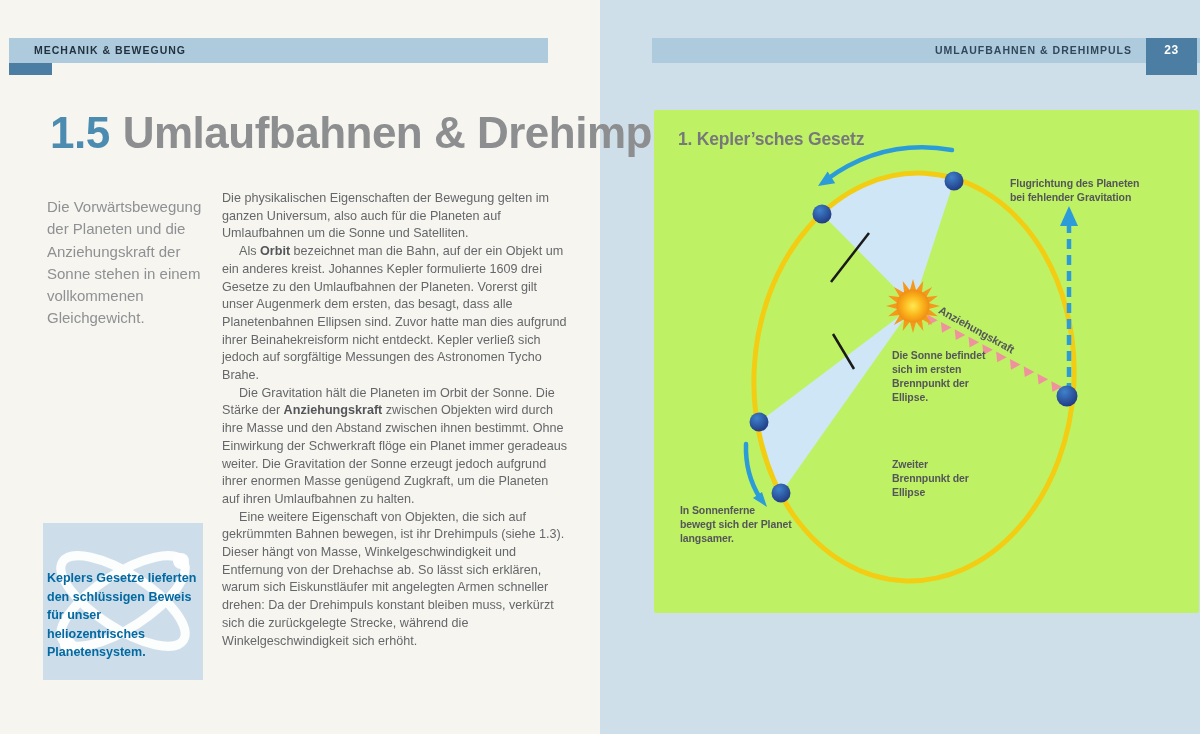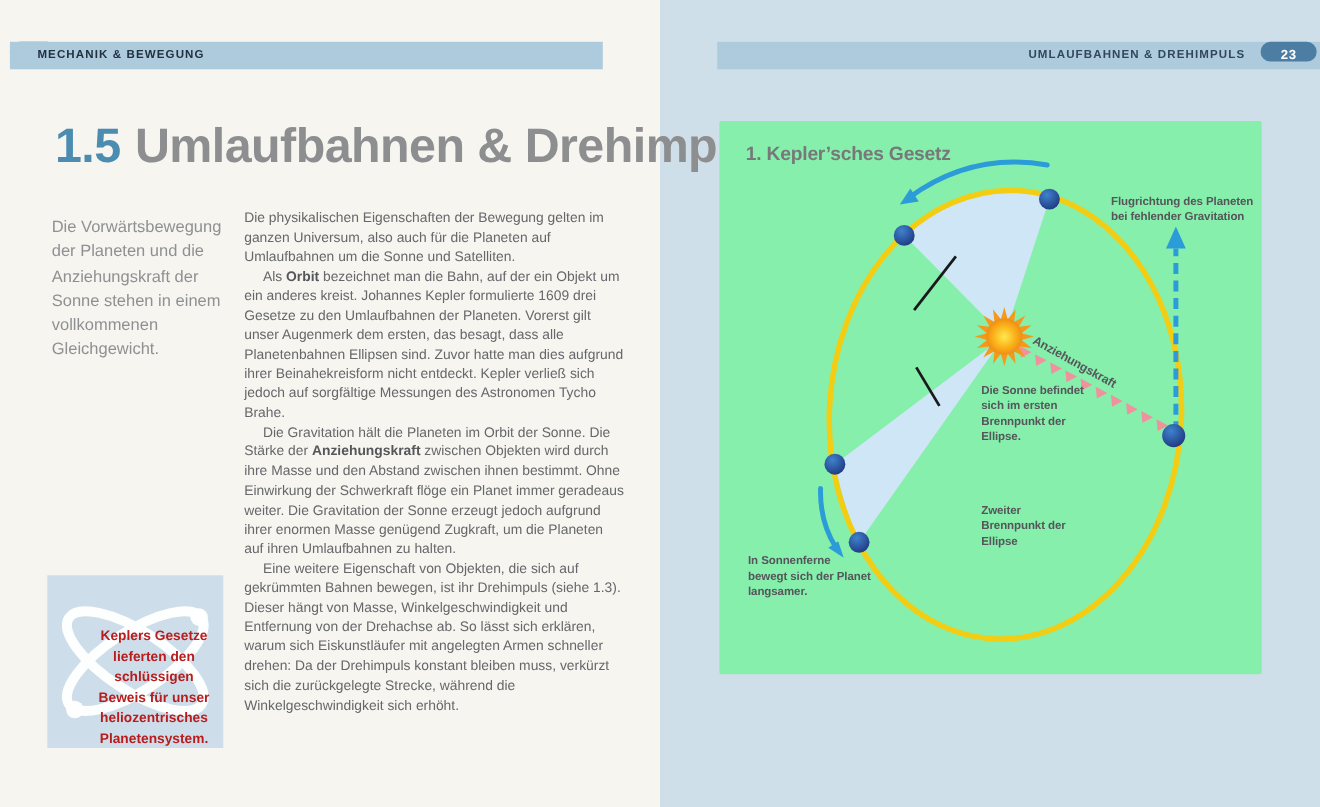--- a/index.html
+++ b/index.html
@@ -4,47 +4,47 @@
 <style>
   * { margin:0; padding:0; box-sizing:border-box; }
   html,body { width:1200px; height:734px; font-family:"Liberation Sans", sans-serif; }
   .spread { position:relative; width:1200px; height:734px; overflow:hidden; background:#f6f5f0; }
   .page-right-bg { position:absolute; left:600px; top:0; width:600px; height:734px; background:#cfdfe9; }
 
   
   .hdr-bar { position:absolute; top:38px; height:25px; background:#aecbde;padding-left:15px; }
   .hdr-bar.left { left:9px; width:539px; }
   .hdr-bar.right { left:652px; width:548px; }
-  .pagenum-box { position:absolute; top:38px; height:18px; width:43px; background:#4c7da2;
-    color:#fff; font-size:12px; font-weight:bold; text-align:center; line-height:25px; letter-spacing:.5px;border-radius:12px; }
+  .pagenum-box { position:absolute; top:38px; height:37px; width:43px; background:#4c7da2;
+    color:#fff; font-size:12px; font-weight:bold; text-align:center; line-height:25px; letter-spacing:.5px; }
   .pagenum-box.left { left:9px; }
   .pagenum-box.right { left:1146px; width:51px; }
   .hdr-label { font-size:10.5px; font-weight:bold; letter-spacing:1px; color:#22313f; line-height:25px; }
   .hdr-bar.left .hdr-label { padding-left:10px; }
   .hdr-bar.right .hdr-label { text-align:right; padding-right:68px; color:#33475a; }
 
   
   .title-block { position:absolute; left:50px; top:108px; white-space:nowrap;
     font-size:44px; letter-spacing:-.5px; font-weight:700; }
   .title-num { color:#4b8cb0; margin-right:13px; }
   .title-text { color:#8d8e90; }
   .intro { position:absolute; left:47px; top:196px; width:164px; font-size:15px;
     line-height:22.3px; color:#8f9093; }
   .body-col { position:absolute; left:222px; top:190px; width:346px; font-size:12.6px;
     line-height:17.7px; color:#66676a; text-align:left; }
   .body-col p + p { text-indent:17px; }
   .body-col b { color:#55565a; }
 
   .callout { position:absolute; left:43px; top:523px; width:160px; height:157px; background:#cddeea; }
   .callout svg { position:absolute; left:0; top:0; }
-  .callout-text { position:absolute; left:4px; right:4px; top:46px; text-align:center;
-    font-size:12.5px; line-height:18.5px; font-weight:bold; color:#b91c1c;margin-left:34px; }
+  .callout-text { position:absolute; left:4px; right:4px; top:46px; 
+    font-size:12.5px; line-height:18.5px; font-weight:bold; color:#0369a1; }
 
   
-  .panel { position:absolute; left:654px; top:110px; width:493px; height:503px; background:#86efac; border-radius:2px; }
+  .panel { position:absolute; left:654px; top:110px; width:545px; height:503px; background:#bef264; border-radius:2px; }
   .panel-title { position:absolute; left:24px; top:19px; font-size:17.5px; font-weight:bold;
     color:#77787a; letter-spacing:-.2px; }
   .dlabel { position:absolute; font-size:10.5px; line-height:14px; font-weight:bold; color:#55565a; letter-spacing:-.1px; }
   .dlabel.rot { transform:rotate(29deg); transform-origin:0 0; white-space:nowrap; font-size:11px; }
   .diagram-svg { position:absolute; left:0; top:0; }
   .caption { position:absolute; left:652px; top:626px; width:382px; font-size:13px;
     line-height:21px; color:#4e5f6a; }
 </style>
 </head>
 <body>

